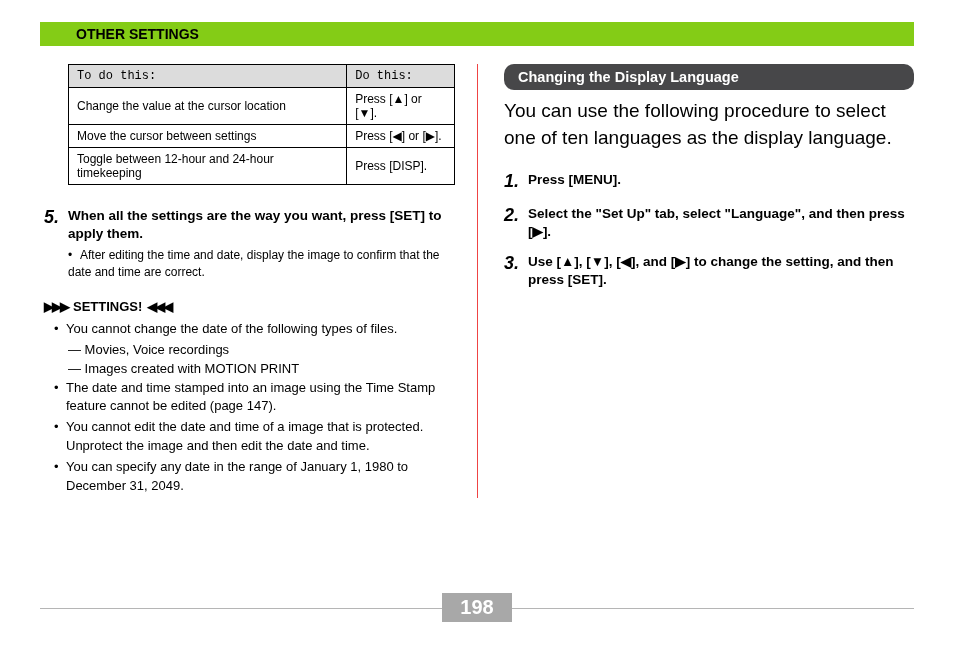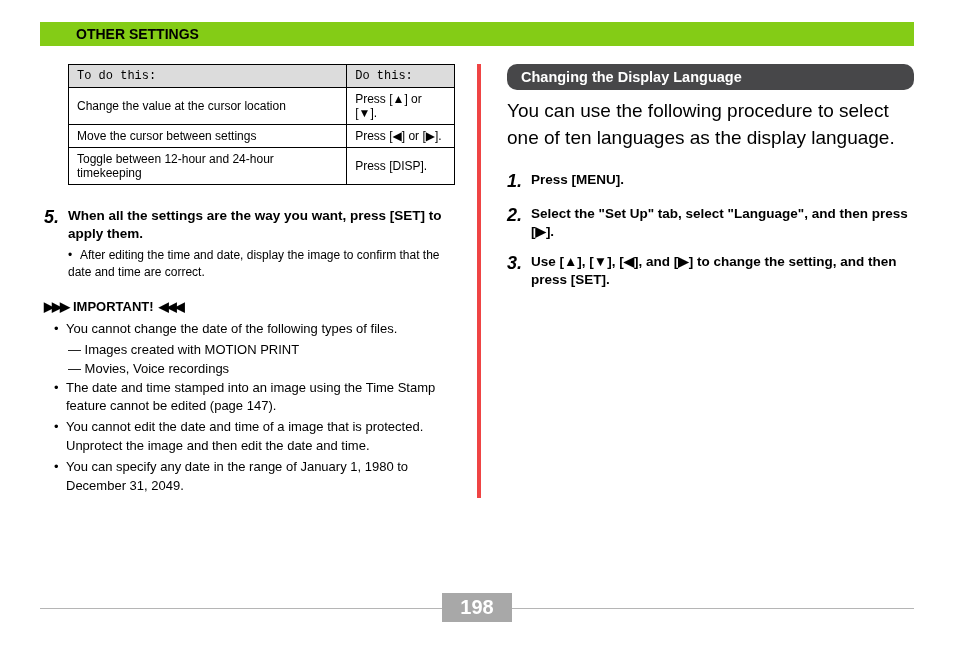--- a/index.html
+++ b/index.html
@@ -25,21 +25,21 @@
   }
   .col-left, .col-right {
     width: 50%;
   }
   .col-left {
     padding-right: 22px;
     padding-left: 28px;
   }
   .col-right {
     padding-left: 26px;
-    border-left: 4px solid #ef4444;
+    border-left: 1px solid #ef4444;
   }
   table.action-table {
     border-collapse: collapse;
     width: 100%;
     font-size: 12px;
     margin-bottom: 22px;
   }
   table.action-table th, table.action-table td {
     border: 1px solid #000;
     padding: 4px 8px;
@@ -182,31 +182,31 @@
       <div>
         <div class="step-body">When all the settings are the way you want, press [SET] to apply them.</div>
         <div class="step-sub">
           <span class="dot">•</span><span>After editing the time and date, display the image to confirm that the date and time are correct.</span>
         </div>
       </div>
     </div>
 
     <div class="important-line" style="margin-left:-24px;">
       <span class="imp-l">▶▶▶</span>
-      <span>IMPORTANT!</span>
+      <span>SETTINGS!</span>
       <span class="imp-r">◀◀◀</span>
     </div>
 
     <div class="note-list" style="margin-left:-24px;">
       <div class="note-item">
           <span class="bullet">•</span>
           <span>You cannot change the date of the following types of files.</span>
         </div>
+      <div class="sub-item">— Movies, Voice recordings</div>
       <div class="sub-item">— Images created with MOTION PRINT</div>
-      <div class="sub-item">— Movies, Voice recordings</div>
       <div class="note-item">
           <span class="bullet">•</span>
           <span>The date and time stamped into an image using the Time Stamp feature cannot be edited (page 147).</span>
         </div>
       <div class="note-item">
           <span class="bullet">•</span>
           <span>You cannot edit the date and time of a image that is protected. Unprotect the image and then edit the date and time.</span>
         </div>
       <div class="note-item">
           <span class="bullet">•</span>

